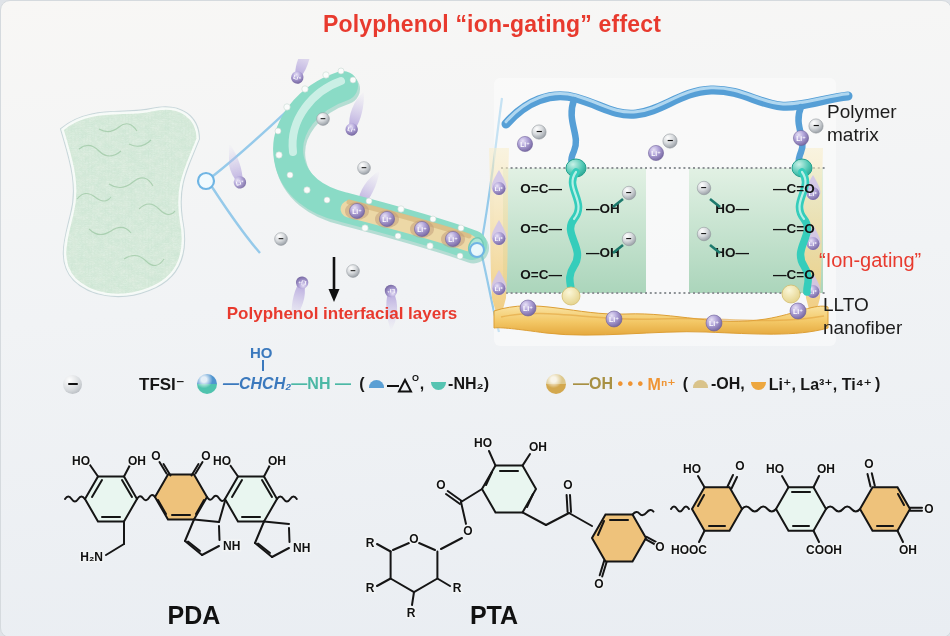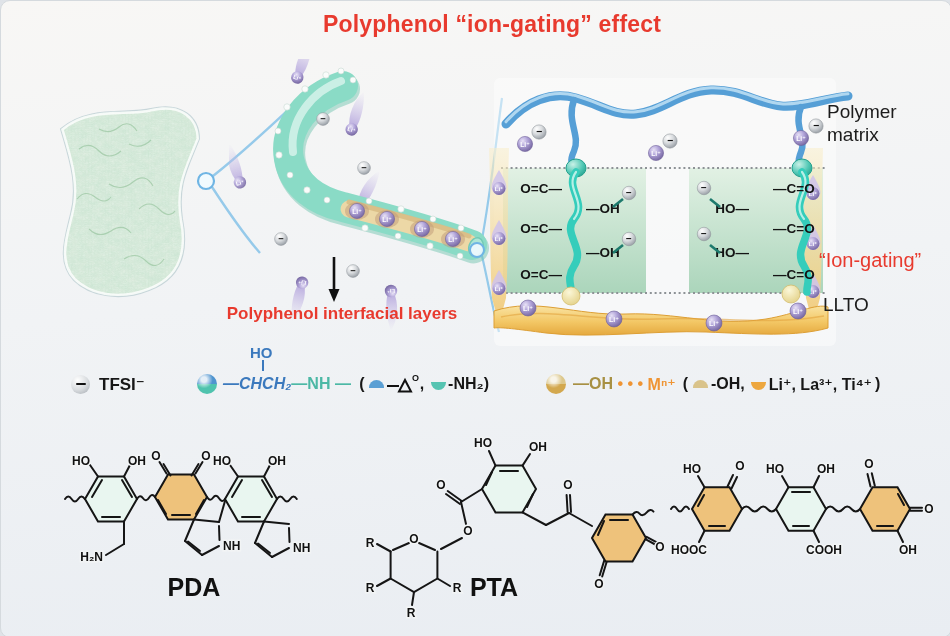--- a/index.html
+++ b/index.html
@@ -31,21 +31,21 @@
     linear-gradient(180deg,#ddc88c 50%,#d3a84e 50%);}
   .hd{display:inline-block;flex:none;}
   .hd-top-blue{width:15px;height:7.5px;border-radius:15px 15px 0 0;background:#5a9fd4;}
   .hd-bot-teal{width:15px;height:7.5px;border-radius:0 0 15px 15px;background:#56c4b2;}
   .hd-top-tan{width:15px;height:7.5px;border-radius:15px 15px 0 0;background:#d9c38a;}
   .hd-bot-orange{width:15px;height:7.5px;border-radius:0 0 15px 15px;background:#eda73f;}
   .lg-txt{font-weight:bold;font-size:16px;color:#171717;white-space:pre;}
   .lg-blue{color:#3b79bd;font-style:italic;} .lg-teal{color:#4cb8a5;} .lg-olive{color:#a79043;} .lg-orange{color:#ef9433;}
   .ho-top{position:absolute;left:249px;top:343px;font-weight:bold;font-size:15px;color:#3b79bd;}
   .ho-bond{position:absolute;left:261px;top:359px;width:2px;height:11px;background:#3b79bd;}
-  .struct-name{position:absolute;top:572px;width:110px;text-align:center;
+  .struct-name{position:absolute;top:600px;width:110px;text-align:center;
     font-size:25px;font-weight:bold;color:#111;}
   svg text{font-family:"Liberation Sans","DejaVu Sans",sans-serif;}
   .bondlab{font-size:12px;font-weight:bold;fill:#111;paint-order:stroke;stroke:#f2f4f5;stroke-width:3px;}
   .grouplab{font-size:13.5px;font-weight:bold;fill:#141414;}
 </style>
 </head>
 <body>
 
 <div class="canvas">
 
@@ -304,23 +304,24 @@
     </g>
   </svg>
 
   <div class="side-label pm-label">
     <div>Polymer</div>
     <div>matrix</div>
   </div>
   <div class="side-label ig-label">“Ion-gating”</div>
   <div class="side-label llto-label">
     <div>LLTO</div>
+    <div>nanofiber</div>
   </div>
 
-  <div class="legend-row" style="left:70px;">
+  <div class="legend-row" style="left:62px;gap:48px;">
     <span class="sph sph-tfsi">
         <span class="minus-bar"></span>
       </span>
     <span class="lg-txt" style="font-size:17px;margin-left:9px;">TFSI⁻</span>
   </div>
 
   <div class="ho-top">HO</div>
   <div class="ho-bond"></div>
   <div class="legend-row" style="left:196px;">
     <span class="sph sph-amine"></span>

